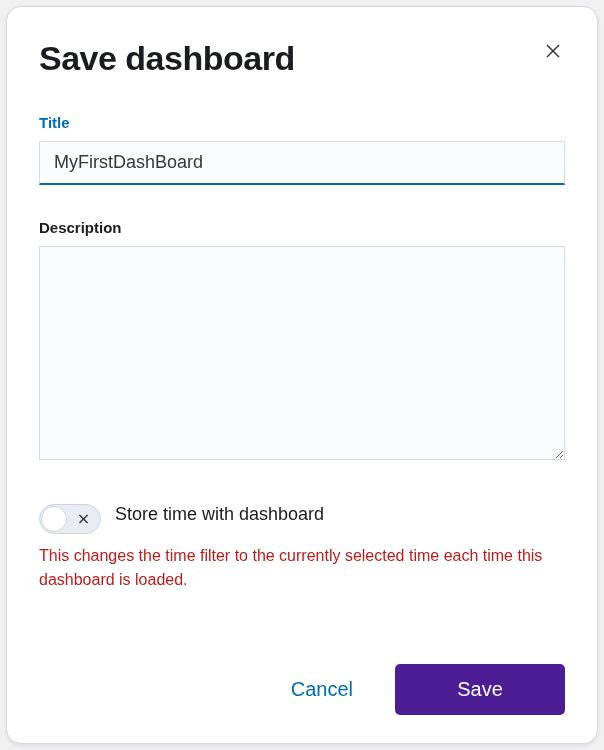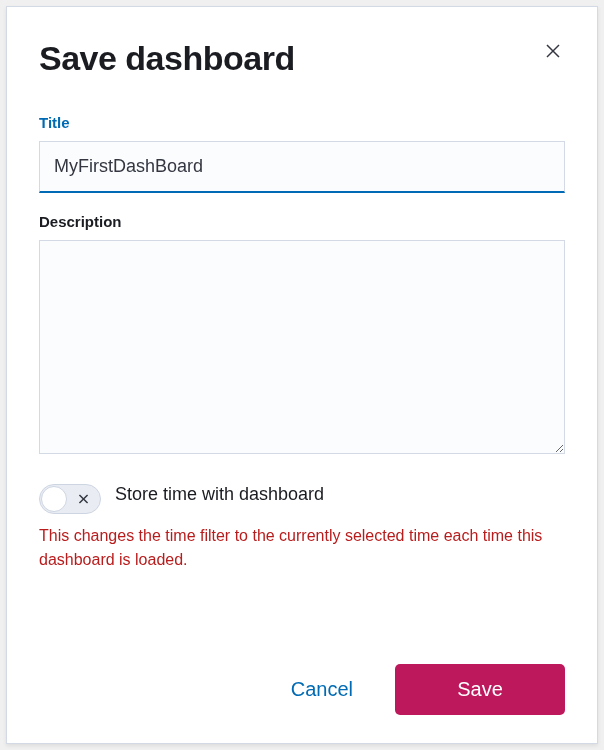--- a/index.html
+++ b/index.html
@@ -15,21 +15,21 @@
       position: relative;
     }
     .modal {
       position: absolute;
       top: 6px;
       left: 6px;
       right: 6px;
       bottom: 6px;
       background: #fff;
       border: 1px solid #d3dae6;
-      border-radius: 0;
+      border-radius: 15px;
       box-shadow: 0 2px 4px rgba(0,0,0,0.08);
       display: flex;
       flex-direction: column;
       padding: 32px 32px 28px 32px;
     }
     .modal-header {
       display: flex;
       justify-content: space-between;
       align-items: flex-start;
       margin-bottom: 36px;
@@ -48,37 +48,37 @@
       color: #343741;
       display: flex;
       align-items: center;
       justify-content: center;
     }
     .close-btn svg {
       width: 16px;
       height: 16px;
     }
     .form-group {
-      margin-bottom: 20px;
+      margin-bottom: 34px;
     }
     .label {
       display: block;
       font-size: 15px;
       font-weight: 600;
       margin-bottom: 10px;
     }
     .label-title {
       color: #006bb4;
     }
     .label-desc {
       color: #1a1c21;
     }
     .text-input {
       width: 100%;
-      height: 52px;
+      height: 44px;
       padding: 4px 14px;
       font-size: 18px;
       color: #343741;
       background: #fbfcfd;
       border: 1px solid #d3dae6;
       border-bottom: 2px solid #006bb4;
       border-radius: 0;
       font-family: inherit;
     }
     .textarea {
@@ -154,21 +154,21 @@
     .btn-cancel {
       background: none;
       border: none;
       color: #006bb4;
       font-size: 20px;
       font-weight: 400;
       cursor: pointer;
       padding: 10px 6px;
     }
     .btn-save {
-      background: #be185d;
+      background: #4c1d95;
       border: none;
       color: #fff;
       font-size: 20px;
       font-weight: 400;
       cursor: pointer;
       padding: 14px 0;
       width: 170px;
       border-radius: 5px;
       text-align: center;
     }

